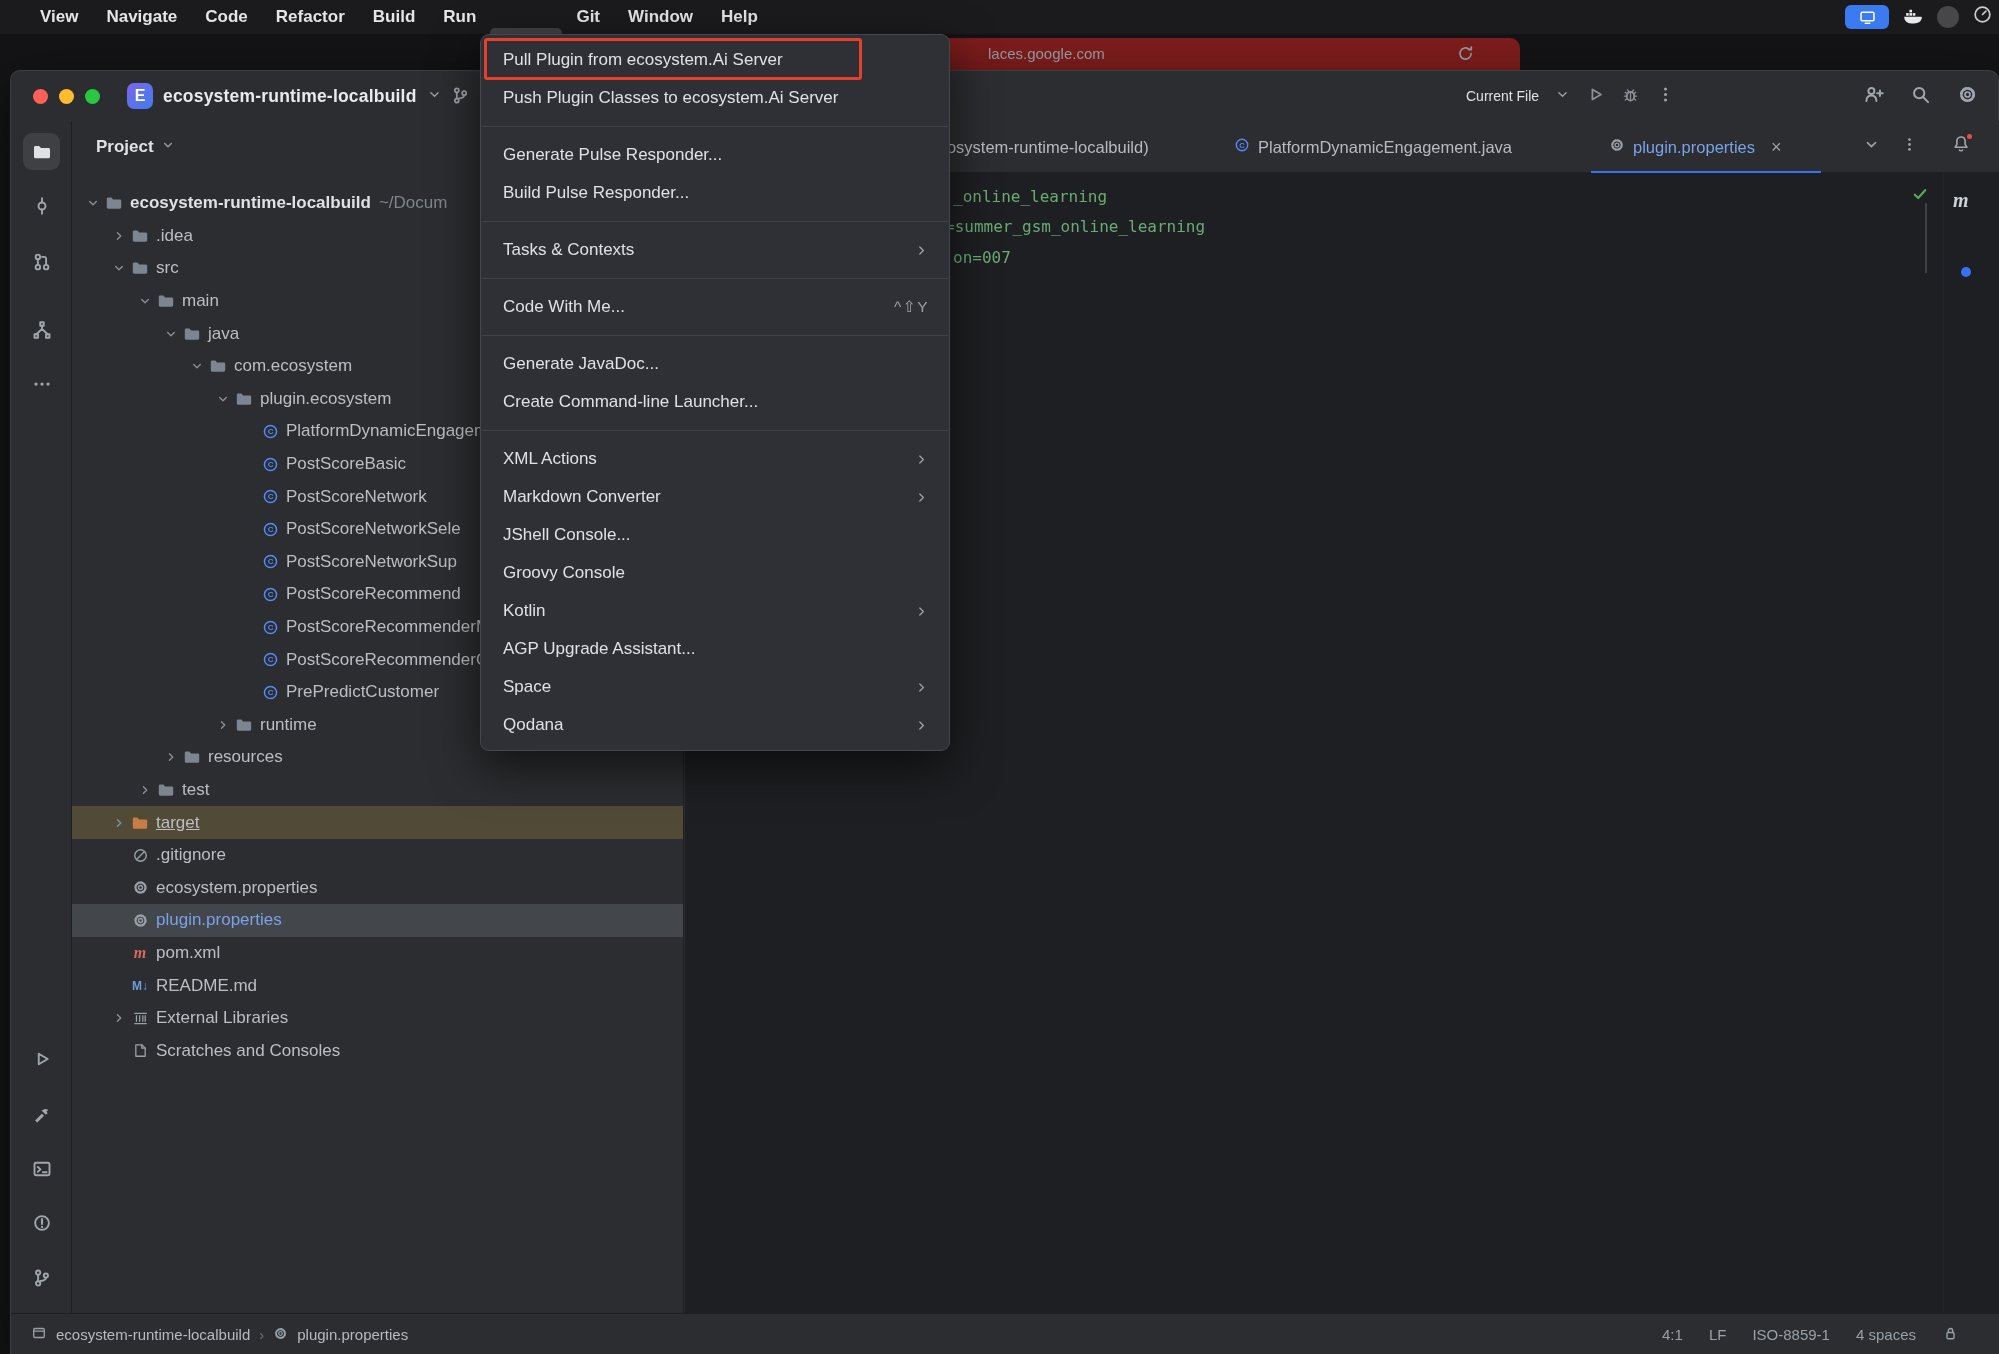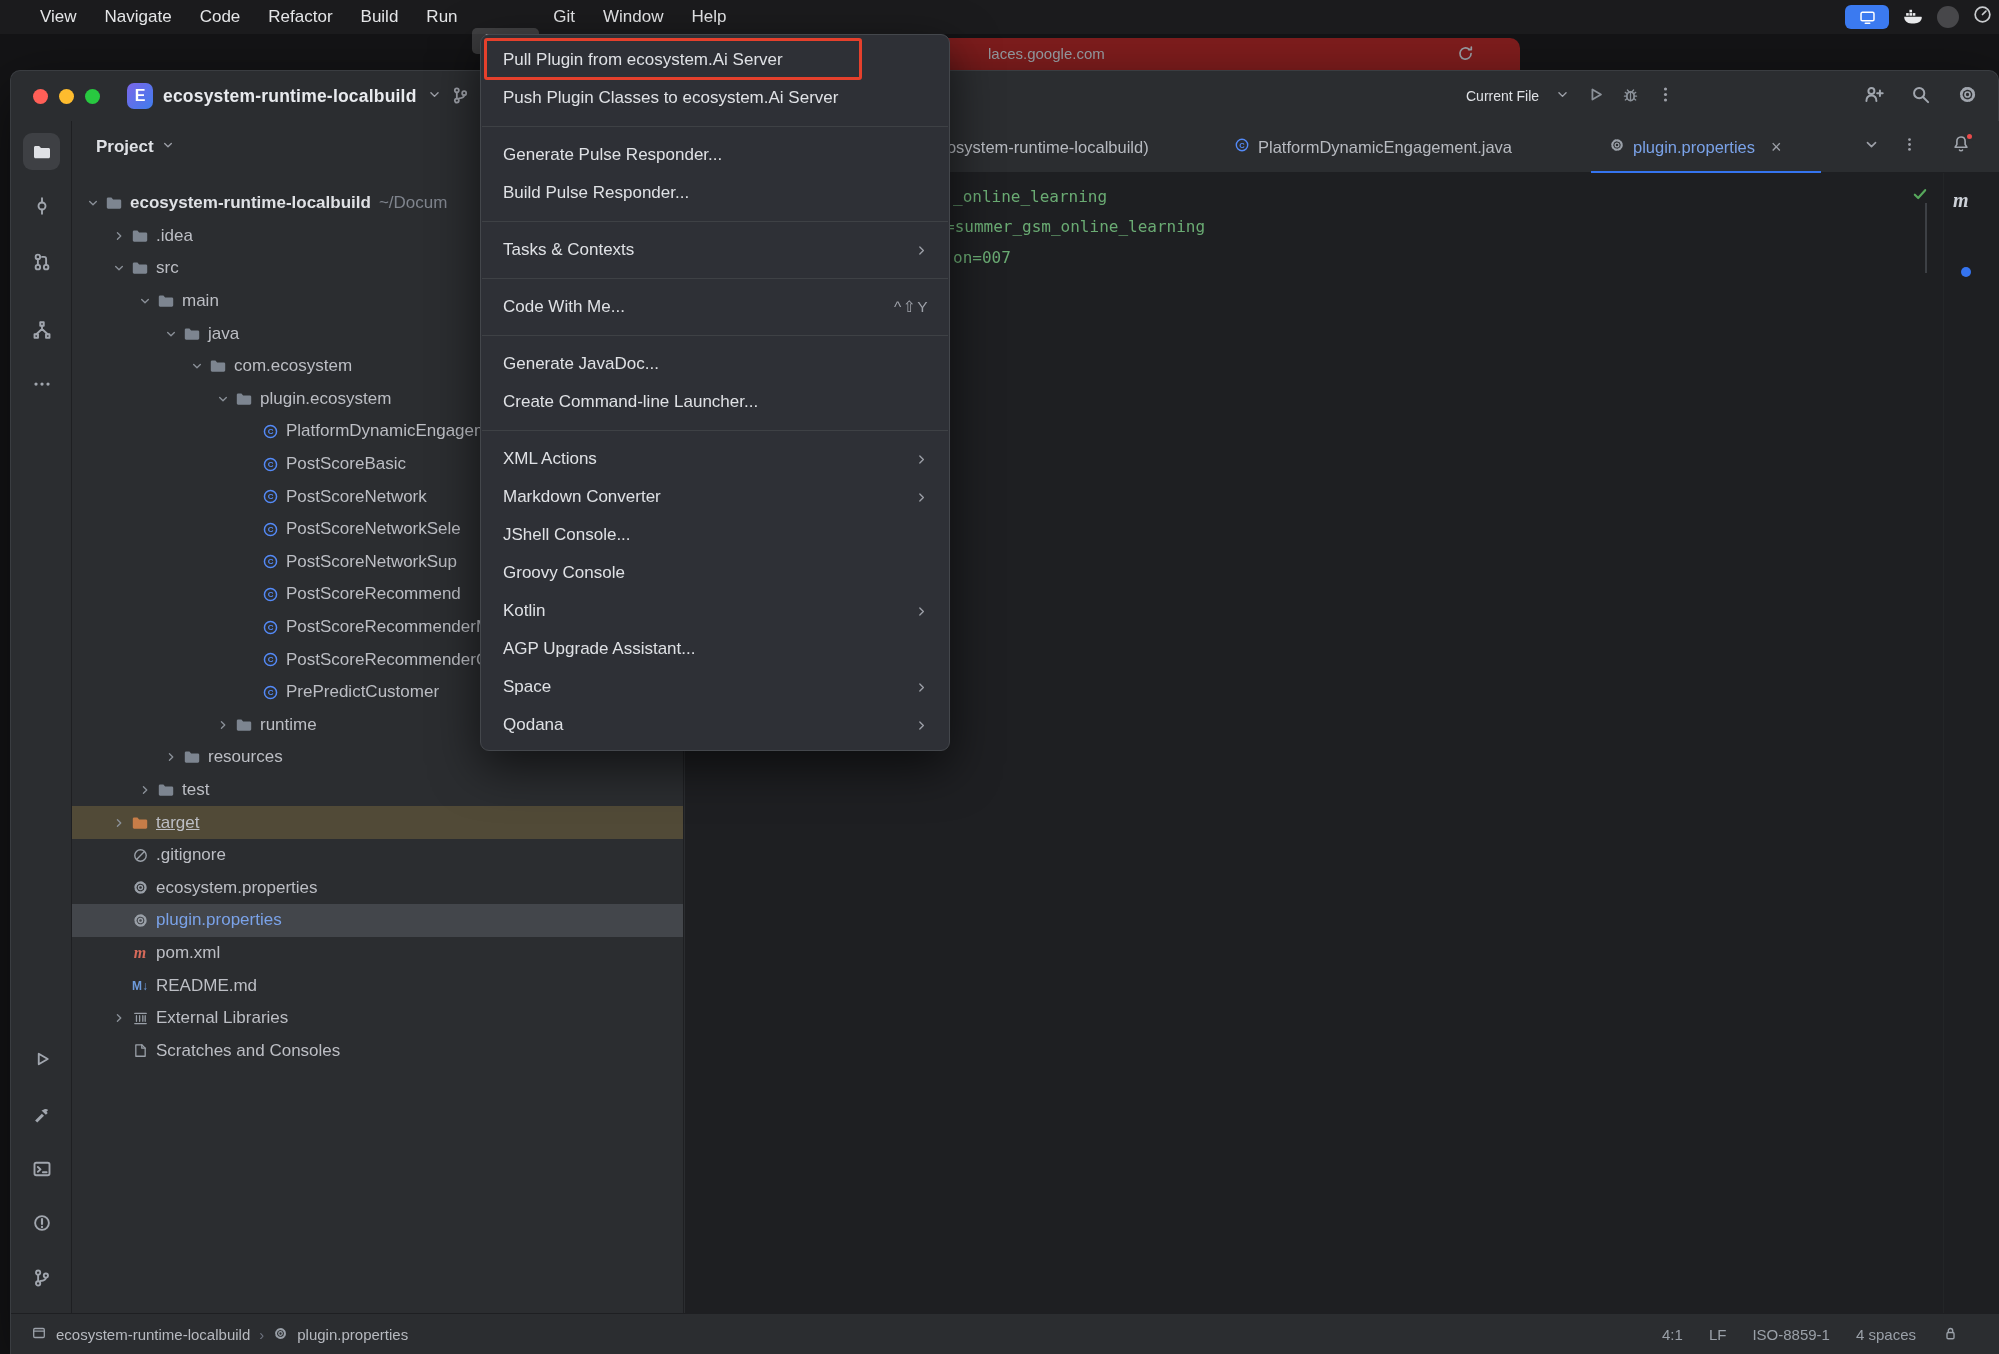--- a/index.html
+++ b/index.html
@@ -4,21 +4,21 @@
 <style>
   html,body{margin:0;padding:0;background:#0e0e10;}
   *{box-sizing:border-box;cursor:default;user-select:none;}
   #root{position:relative;width:1999px;height:1354px;overflow:hidden;background:#141416;
         font-family:"Liberation Sans",sans-serif;color:#dfe1e5;}
   .abs{position:absolute;}
 
   
   #menubar{position:absolute;left:0;top:0;width:1999px;height:34px;background:#1b1b1d;
            display:flex;align-items:center;padding-left:26px;z-index:50;font-size:17px;color:#e4e5e7;}
-  .mb-item{padding:3px 14px;border-radius:5px;white-space:nowrap;}
+  .mb-item{padding:3px 14px;border-radius:5px;white-space:nowrap;font-weight:bold;}
   .mb-item.active{background:rgba(255,255,255,.17);margin-top:48px;}
   #mb-right{position:absolute;right:6px;top:0;height:34px;display:flex;align-items:center;gap:13px;z-index:51;}
   .mb-blue{width:44px;height:24px;border-radius:6px;background:#3b7af0;display:flex;align-items:center;justify-content:center;}
   .mb-circle{width:22px;height:22px;border-radius:50%;background:#47474a;}
 
   
   #browser-frag{position:absolute;left:600px;top:38px;width:920px;height:32px;background:#7f1d1d;
                 border-radius:10px 10px 0 0;z-index:1;}
   #browser-url{position:absolute;left:388px;top:7px;font-size:15px;color:#9aa0a6;}
   #browser-reload{position:absolute;left:856px;top:6px;}

